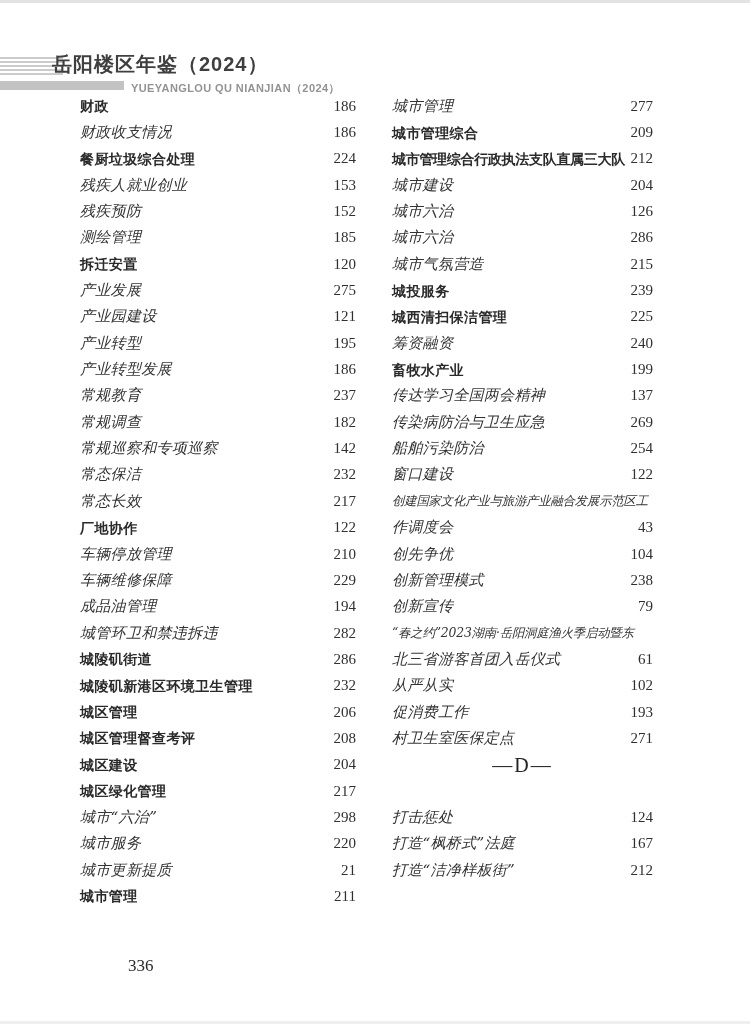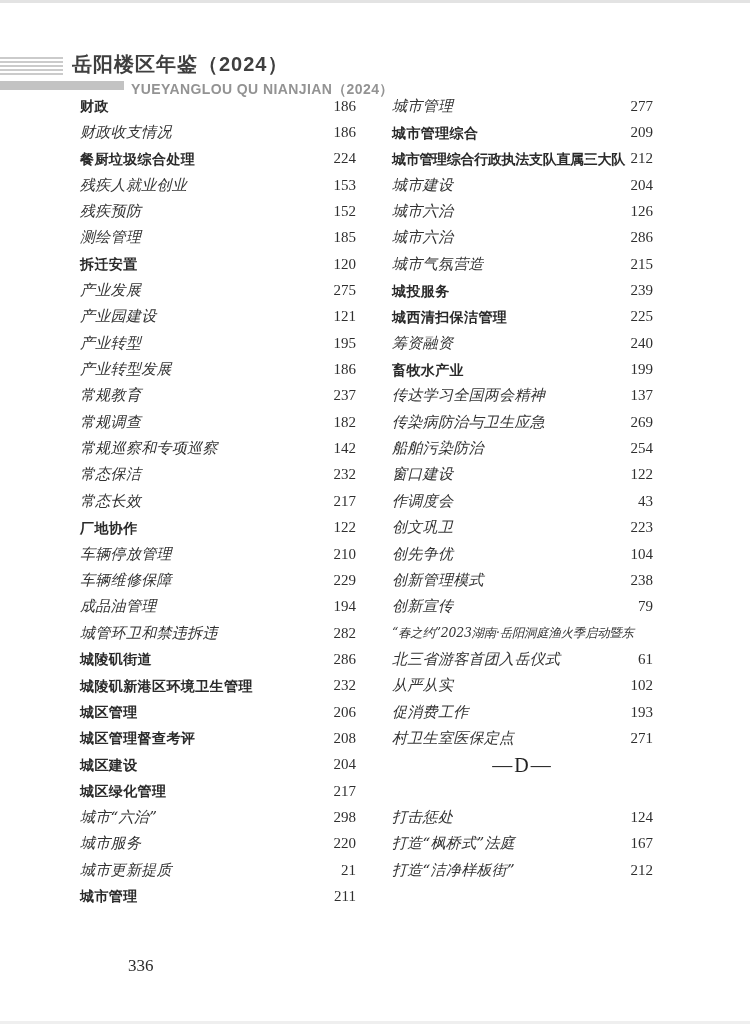--- a/index.html
+++ b/index.html
@@ -13,28 +13,28 @@
   }
   .page{position:absolute;inset:0;background:#fff;}
   .edge-top{position:absolute;top:0;left:0;width:750px;height:3px;background:#e3e3e3;}
   .edge-bottom{position:absolute;bottom:0;left:0;width:750px;height:3px;background:#efefef;}
 
   
   .hdr{position:absolute;top:0;left:0;width:750px;height:100px;}
   .stripes{position:absolute;left:0;top:57px;width:63px;}
   .stripes i{display:block;height:2px;background:#cbcbcb;margin-bottom:2px;}
   .title{
-    position:absolute;left:72px;top:52px;
+    position:absolute;left:52px;top:52px;
     font-size:20px;font-weight:700;color:#3f3f3f;
     letter-spacing:1px;line-height:24px;white-space:nowrap;
   }
   .grey-bar{position:absolute;left:0;top:81px;width:124px;height:9px;background:#c3c3c3;}
   .subtitle{
     position:absolute;left:131px;top:81px;
-    font-size:14px;color:#939393;font-weight:600;
+    font-size:11px;color:#939393;font-weight:600;
     letter-spacing:0.4px;white-space:nowrap;
   }
 
   
   .col{position:absolute;top:93px;}
   #col-left{left:80px;width:276px;}
   #col-right{left:392px;width:261px;}
   .row{
     height:26.35px;
     display:flex;justify-content:space-between;align-items:center;
@@ -274,28 +274,27 @@
       </div>
       <div class="row">
         <span class="lbl kai">船舶污染防治</span>
         <span class="pg">254</span>
       </div>
       <div class="row">
         <span class="lbl kai">窗口建设</span>
         <span class="pg">122</span>
       </div>
       <div class="row">
+        <span class="lbl kai-compact">创建国家文化产业与旅游产业融合发展示范区工</span>
+      </div>
+      <div class="row">
         <span class="lbl kai">作调度会</span>
         <span class="pg">43</span>
       </div>
       <div class="row">
-        <span class="lbl kai">创文巩卫</span>
-        <span class="pg">223</span>
-      </div>
-      <div class="row">
         <span class="lbl kai">创先争优</span>
         <span class="pg">104</span>
       </div>
       <div class="row">
         <span class="lbl kai">创新管理模式</span>
         <span class="pg">238</span>
       </div>
       <div class="row">
         <span class="lbl kai">创新宣传</span>
         <span class="pg">79</span>

